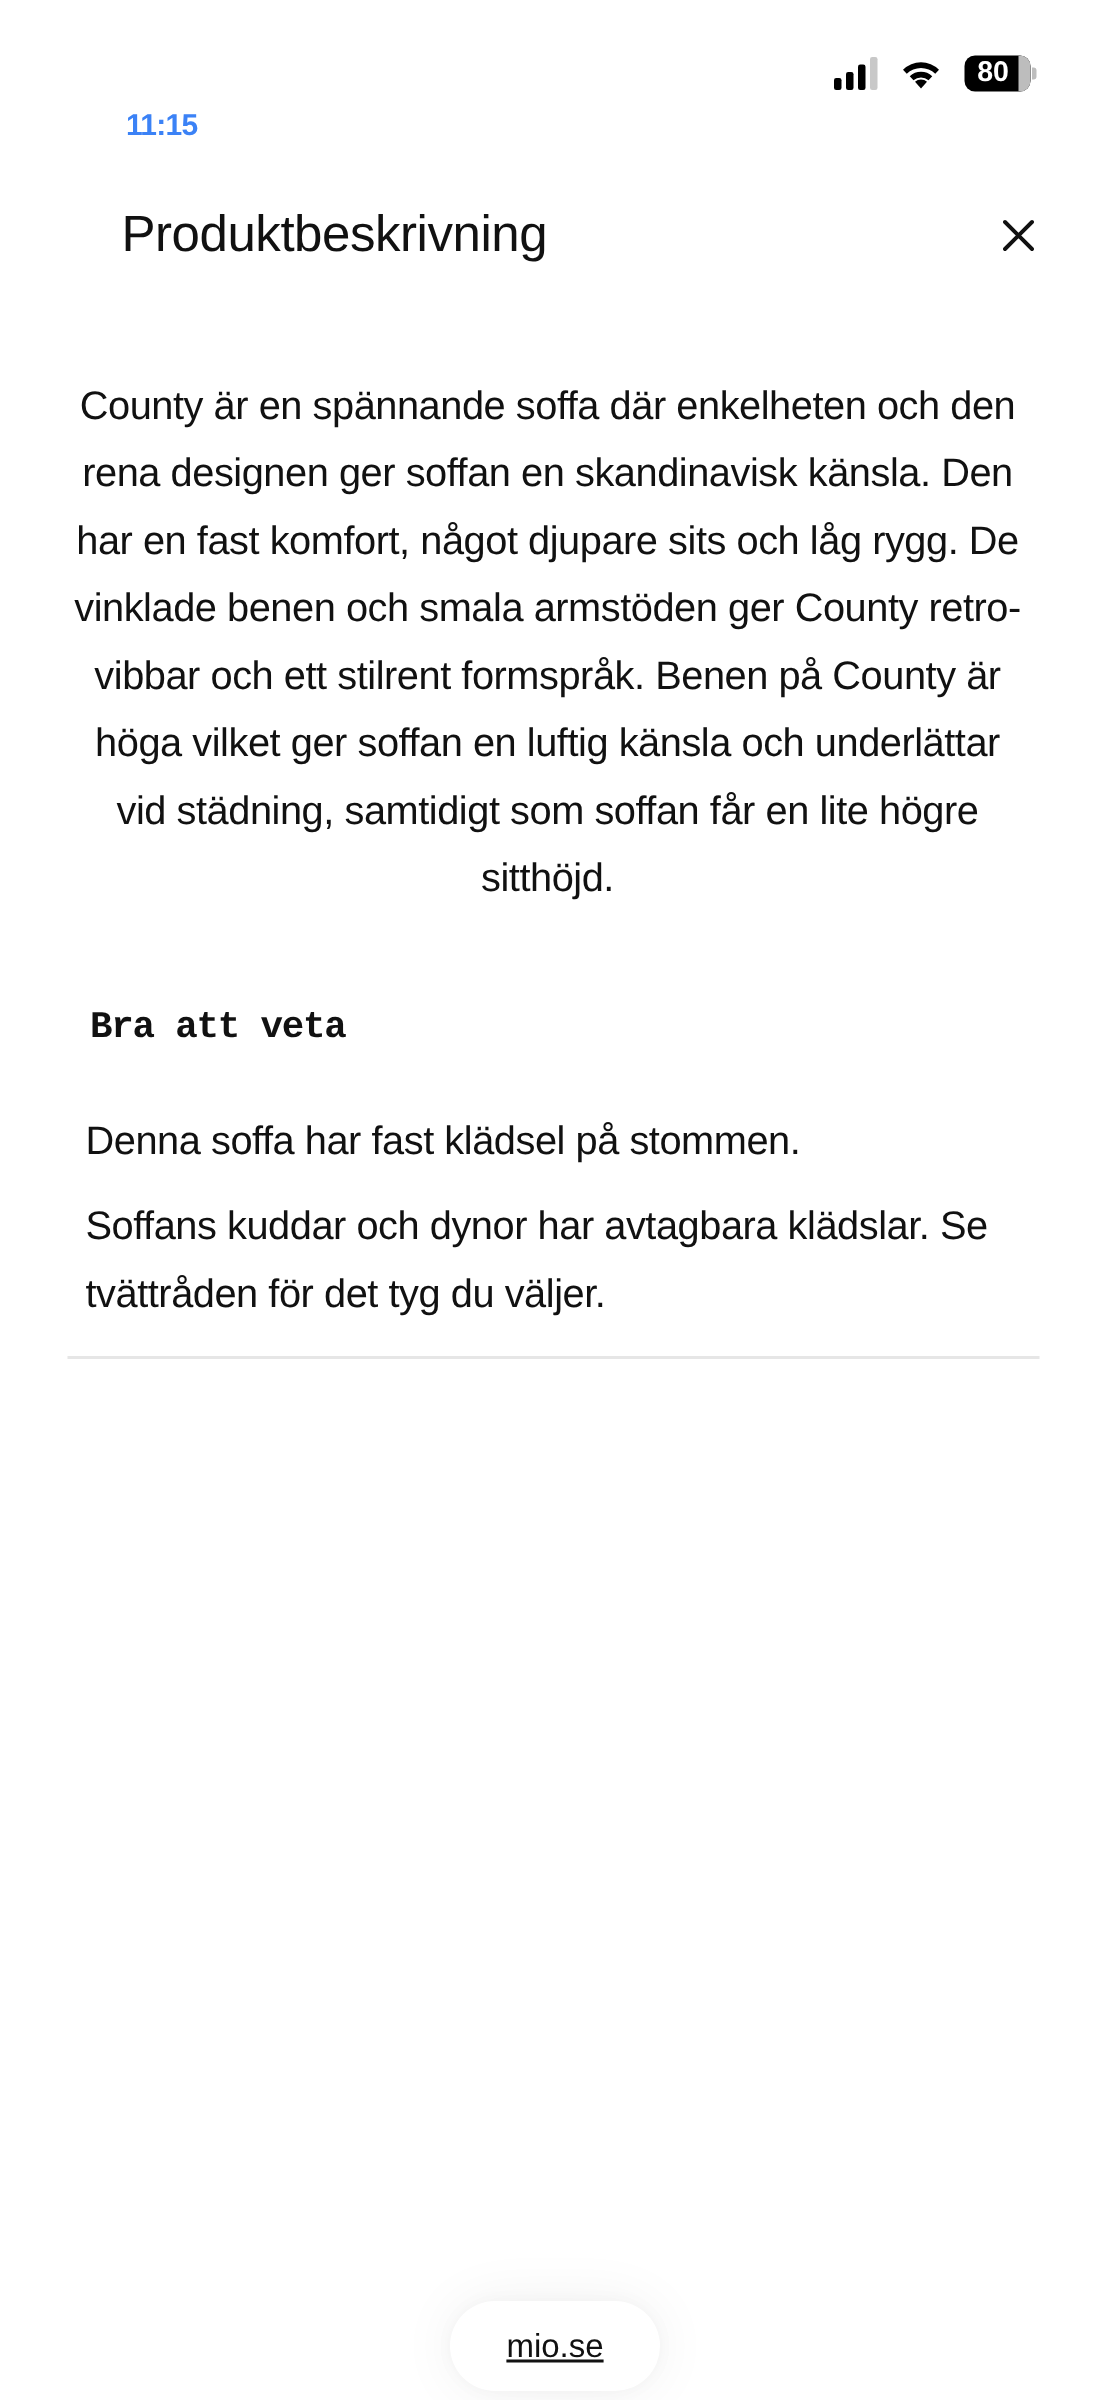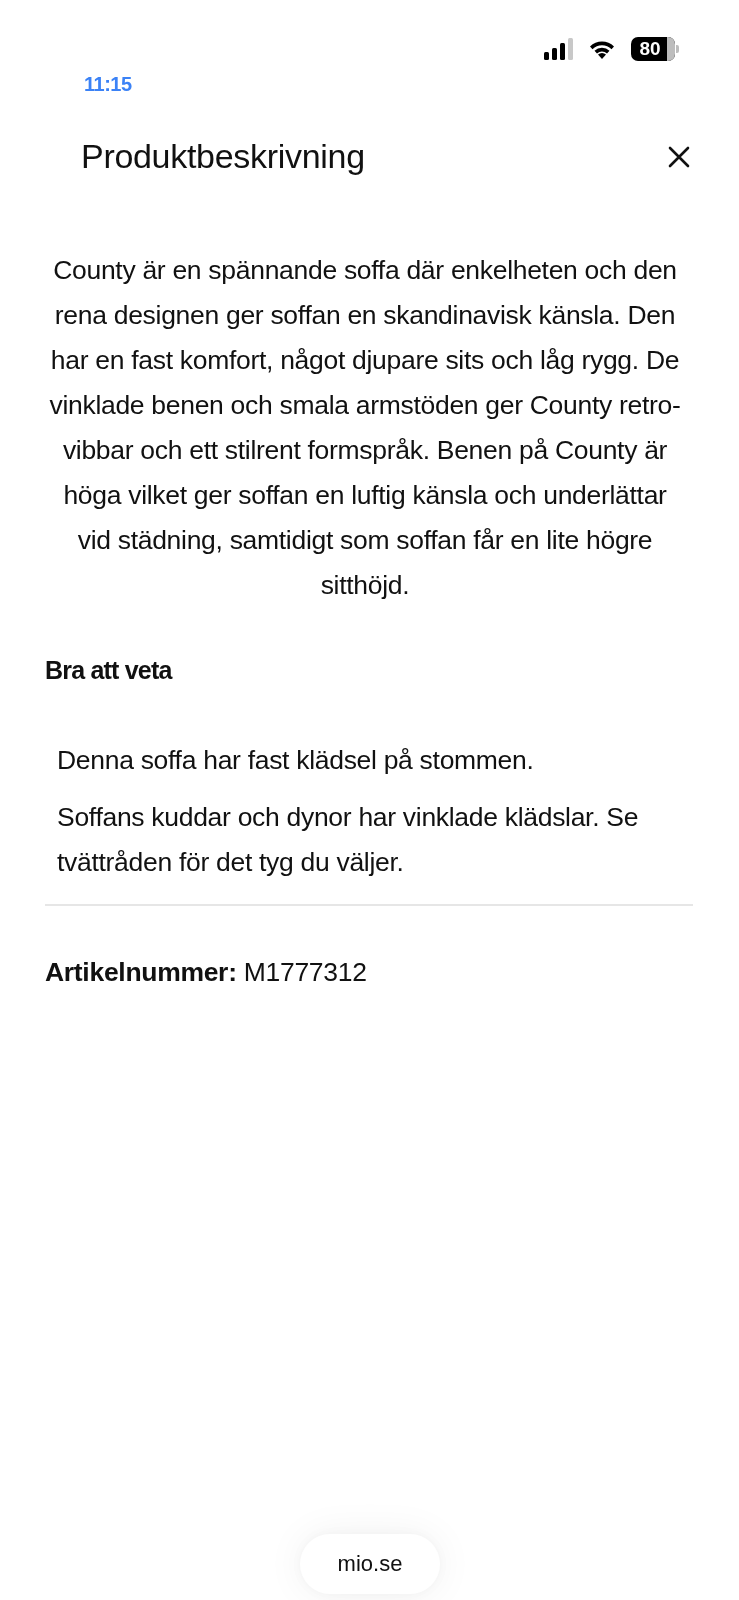--- a/index.html
+++ b/index.html
@@ -5,51 +5,51 @@
   html, body { margin: 0; padding: 0; background: #ffffff; }
   body {
     width: 739px; height: 1600px; position: relative; overflow: hidden;
     font-family: "Liberation Sans", "DejaVu Sans", sans-serif; color: #111111;
   }
   .status-bar { position: absolute; top: 0; left: 0; width: 739px; height: 100px; }
   .status-time {
     position: absolute; left: 84px; top: 30px; font-size: 20px; font-weight: 700;
     letter-spacing: -0.5px; color: #3b82f6; margin-top: 43px;
   }
-  .status-icons { position: absolute; right: 60px; top: 37px; height: 24px; display: flex; align-items: center; gap: 14px; }
+  .status-icons { position: absolute; right: 48px; top: 37px; height: 24px; display: flex; align-items: center; gap: 14px; }
   .signal { display: flex; align-items: flex-end; gap: 3px; height: 22px; }
   .signal span { width: 5px; background: #000; border-radius: 1.5px; display: block; }
   .signal span.dim { background: #c8c8c8; }
   .battery { position: relative; width: 48px; height: 24px; display: flex; align-items: center; }
   .battery-body {
     width: 44px; height: 24px; border-radius: 7px; background: #000; position: relative; overflow: hidden;
     display: flex; align-items: center; justify-content: center;
   }
   .battery-body .empty { position: absolute; right: 0; top: 0; bottom: 0; width: 8px; background: #bdbdbd; }
   .battery-body .pct { position: relative; color: #fff; font-size: 19px; font-weight: 700; font-family: "Liberation Sans", sans-serif; margin-right: 6px; }
   .battery-cap { width: 3px; height: 8px; background: #bdbdbd; border-radius: 0 2px 2px 0; margin-left: 1px; }
 
   .header { position: absolute; top: 128px; left: 45px; right: 45px; height: 56px; margin-left: 36px; }
   .title { font-size: 34px; font-weight: 400; color: #111; letter-spacing: -0.3px; margin: 0; line-height: 56px; }
   .close-btn { position: absolute; right: 0; top: 14px; width: 30px; height: 30px; cursor: pointer; }
 
   .content { position: absolute; top: 248px; left: 45px; width: 640px; }
   .desc { font-size: 26.5px; line-height: 45px; color: #111; margin: 0; letter-spacing: -0.3px; text-align: center; }
-  .subheading { font-size: 25px; font-weight: 700; margin: 0; position: absolute; top: 404px; left: 0; letter-spacing: -0.8px; line-height: 36px; }
+  .subheading { font-size: 25px; font-weight: 700; margin: 15px; position: absolute; top: 404px; left: 0; letter-spacing: -0.8px; line-height: 36px; font-family: Liberation Mono, monospace; }
   .good-to-know { position: absolute; top: 478px; left: 0; width: 640px; }
   .good-to-know p { font-size: 26.5px; line-height: 45px; margin: 12px; letter-spacing: -0.3px; }
   .divider { position: absolute; top: 656px; left: 0; width: 648px; height: 2px; background: #e6e6e6; border: none; margin: 0; }
   .meta { position: absolute; top: 702px; left: 0; }
   .meta-row { font-size: 26.5px; line-height: 45px; letter-spacing: -0.3px; white-space: nowrap; }
   .meta-row .label { font-weight: 700; }
 
   .url-pill {
     position: absolute; left: 300px; top: 1534px; width: 140px; height: 60px; border-radius: 30px;
     background: #ffffff; box-shadow: 0 0 40px rgba(0,0,0,0.06), 0 0 12px rgba(0,0,0,0.03);
-    display: flex; align-items: center; justify-content: center; font-size: 22px; color: #111;
+    display: flex; align-items: center; justify-content: center; font-size: 22px; color: #111; text-decoration: underline;
   }
 </style>
 </head>
 <body>
 
 <div class="status-bar">
   <div class="status-time">11:15</div>
   <div class="status-icons">
     <div class="signal">
       <span style="height:8px"></span>
@@ -81,26 +81,22 @@
   </div>
 </div>
 
 <div class="content">
   <p class="desc">County är en spännande soffa där enkelheten och den rena designen ger soffan en skandinavisk känsla. Den har en fast komfort, något djupare sits och låg rygg. De vinklade benen och smala armstöden ger County retro-vibbar och ett stilrent formspråk. Benen på County är höga vilket ger soffan en luftig känsla och underlättar vid städning, samtidigt som soffan får en lite högre sitthöjd.</p>
 
   <h2 class="subheading">Bra att veta</h2>
 
   <div class="good-to-know">
     <p>Denna soffa har fast klädsel på stommen.</p>
-    <p>Soffans kuddar och dynor har vinklade klädslar. Se tvättråden för det tyg du väljer.</p>
+    <p>Soffans kuddar och dynor har avtagbara klädslar. Se tvättråden för det tyg du väljer.</p>
   </div>
 
   <hr class="divider">
 
   <div class="meta">
-    <div class="meta-row">
-      <span class="label">Artikelnummer:</span>
-      <span>M1777312</span>
-    </div>
   </div>
 </div>
 
 <div class="url-pill">mio.se</div>
 
 </body></html>

